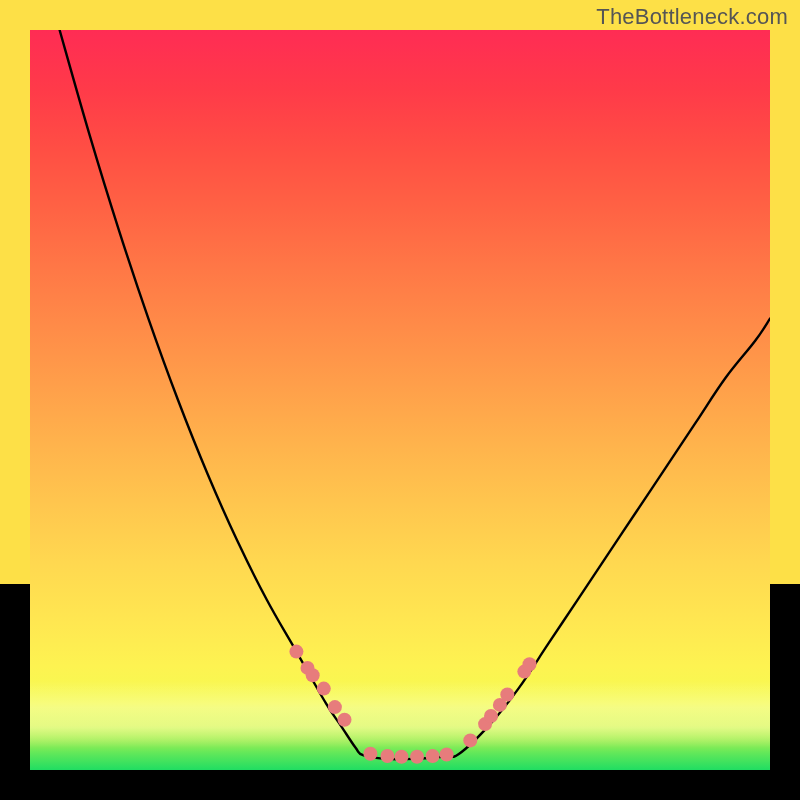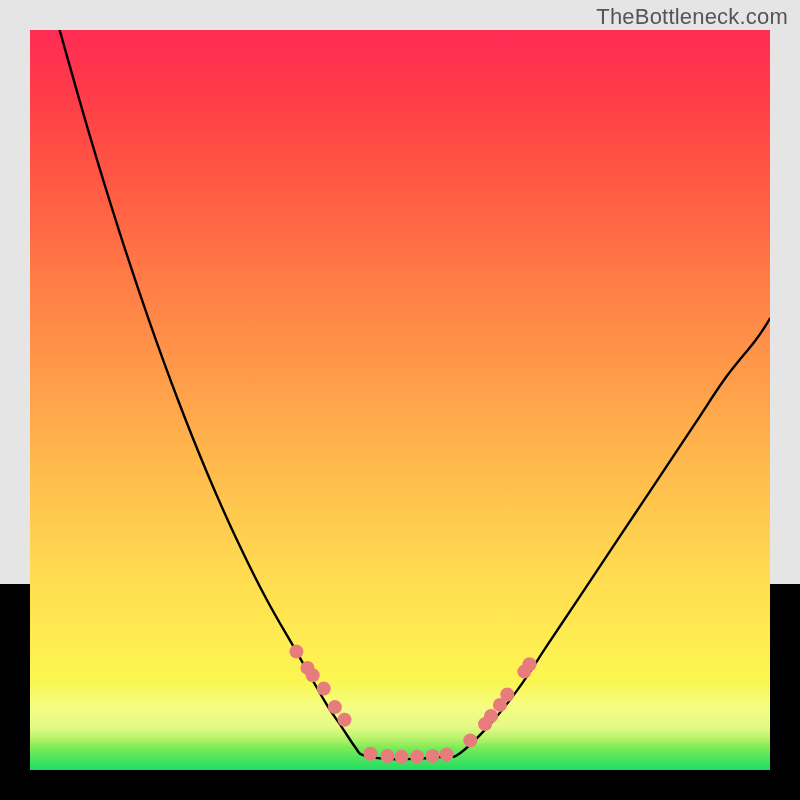--- a/index.html
+++ b/index.html
@@ -7,21 +7,21 @@
     padding: 0;
     width: 800px;
     height: 800px;
     overflow: hidden;
     background: #000;
     font-family: Arial, Helvetica, sans-serif;
   }
   .outer {
     width: 800px;
     height: 584px;
-    background: #e5e5e5;
+    background: #fde047;
     position: relative;
   }
   .watermark {
     position: absolute;
     top: 4px;
     right: 12px;
     color: #555;
     font-size: 22px;
     font-weight: 500;
     letter-spacing: 0.2px;

